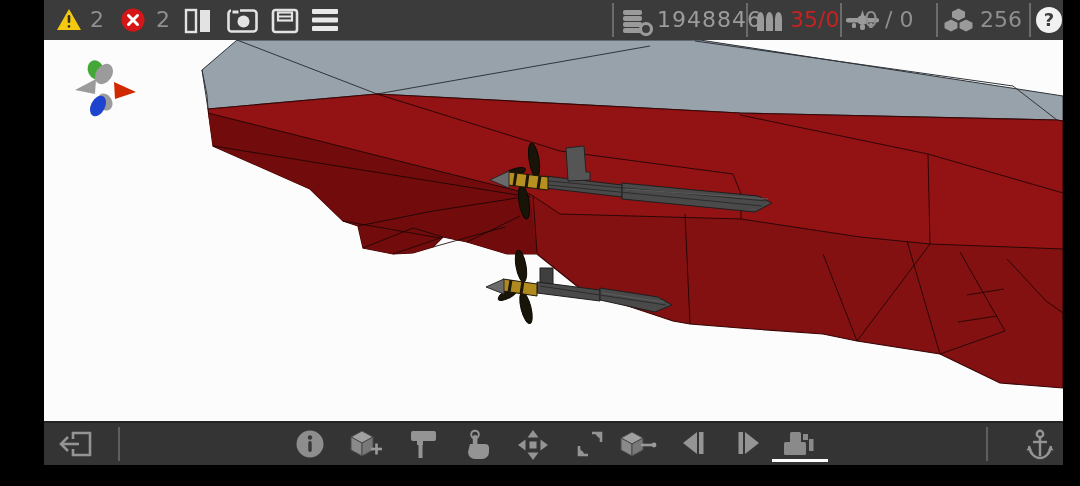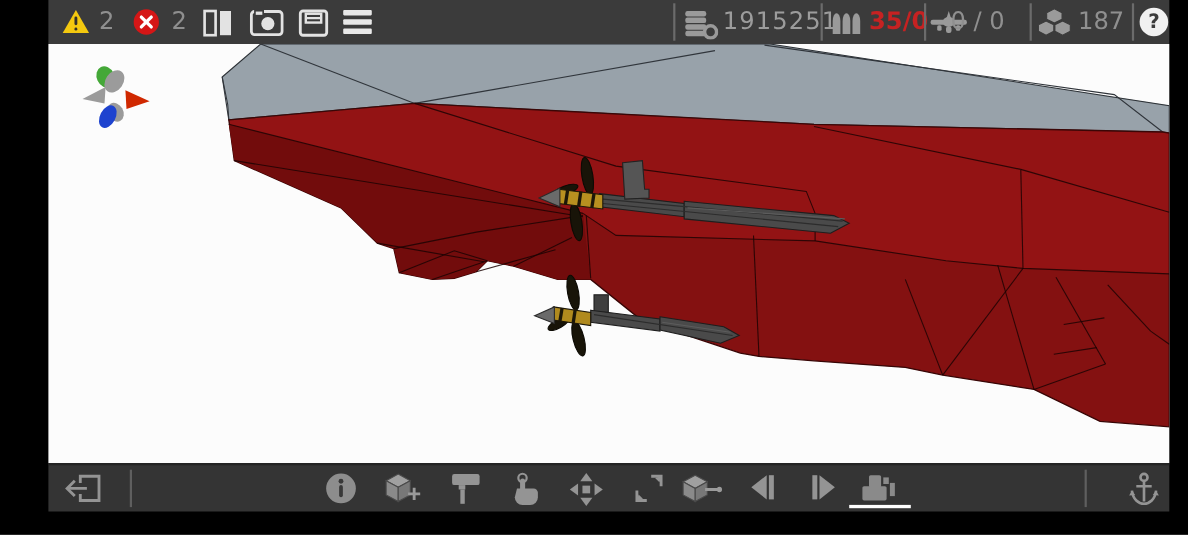--- a/index.html
+++ b/index.html
@@ -3,21 +3,21 @@
 <meta charset="utf-8">
 <style>
   html,body{margin:0;padding:0;background:#000;}
   body{width:1080px;height:486px;position:relative;overflow:hidden;
        font-family:"DejaVu Sans",sans-serif;}
   .content{position:absolute;left:44px;top:0;width:1019px;height:465px;}
   .topbar{position:absolute;left:0;top:0;width:1019px;height:40px;background:#3b3b3b;}
   .topbar .icon{position:absolute;top:8px;}
   .topbar .num{position:absolute;top:0;height:40px;line-height:40px;font-size:22px;color:#8f8f8f;}
   .topbar .num.money{color:#9c9c9c;letter-spacing:1px;}
-  .topbar .num.red{color:#c62222;font-weight:bold;}
+  .topbar .num.red{color:#c62222;font-weight:normal;}
   .vsep{position:absolute;top:3px;width:2px;height:34px;background:#6b6b6b;}
   .helpcircle{position:absolute;top:7px;width:26px;height:26px;border-radius:50%;
       background:#f1f1f1;color:#3c3c3c;font-weight:bold;font-size:18px;
       text-align:center;line-height:26px;}
   .viewport{position:absolute;left:0;top:40px;width:1019px;height:381px;background:#fcfcfc;}
   .bottombar{position:absolute;left:0;top:421px;width:1019px;height:44px;background:#343434;border-top:2px solid #242424;box-sizing:border-box;}
   .bottombar .tool{position:absolute;top:6px;}
   .bsep{position:absolute;top:4px;width:2px;height:34px;background:#5f5f5f;}
   .active-underline{position:absolute;top:36px;height:3px;width:56px;background:#fff;}
 </style>
@@ -68,21 +68,21 @@
 
     <div class="vsep" style="left:568px"></div>
 
     <svg class="icon" style="left:578px;top:7px" width="31" height="29" viewBox="0 0 31 29">
       <rect x="1" y="3" width="19" height="5" rx="2" fill="#9a9a9a"></rect>
       <rect x="1" y="9" width="19" height="5" rx="2" fill="#9a9a9a"></rect>
       <rect x="1" y="15" width="19" height="5" rx="2" fill="#9a9a9a"></rect>
       <rect x="1" y="21" width="19" height="5" rx="2" fill="#9a9a9a"></rect>
       <circle cx="24" cy="22" r="5.5" fill="none" stroke="#9a9a9a" stroke-width="3.2"></circle>
     </svg>
-    <span class="num money" style="left:613px">1915251</span>
+    <span class="num money" style="left:613px">1948846</span>
 
     <div class="vsep" style="left:702px"></div>
 
     <svg class="icon" style="left:712px;top:9px" width="27" height="23" viewBox="0 0 27 23">
       <path d="M1,22 v-12 a3.5,7 0 0 1 7,0 v12 z" fill="#9a9a9a"></path>
       <path d="M10,22 v-12 a3.5,7 0 0 1 7,0 v12 z" fill="#9a9a9a"></path>
       <path d="M19,22 v-12 a3.5,7 0 0 1 7,0 v12 z" fill="#9a9a9a"></path>
     </svg>
     <span class="num red" style="left:746px">35/0</span>
 
@@ -98,21 +98,21 @@
     </svg>
     <span class="num" style="left:820px">0 / 0</span>
 
     <div class="vsep" style="left:892px"></div>
 
     <svg class="icon" style="left:899px;top:7px" width="31" height="27" viewBox="0 0 31 27">
       <polygon points="15.5,1 22.5,4.5 22.5,10.5 15.5,14 8.5,10.5 8.5,4.5" fill="#9a9a9a" stroke="#3b3b3b" stroke-width="1"></polygon>
       <polygon points="8,12 15,15.5 15,21.5 8,25 1,21.5 1,15.5" fill="#9a9a9a" stroke="#3b3b3b" stroke-width="1"></polygon>
       <polygon points="23,12 30,15.5 30,21.5 23,25 16,21.5 16,15.5" fill="#9a9a9a" stroke="#3b3b3b" stroke-width="1"></polygon>
     </svg>
-    <span class="num" style="left:936px">187</span>
+    <span class="num" style="left:936px">256</span>
 
     <div class="vsep" style="left:985px"></div>
 
     <div class="helpcircle" style="left:992px">?</div>
   </div>
 
   <div class="viewport">
     <svg width="1019" height="381" viewBox="44 40 1019 381">
 
       <g>

